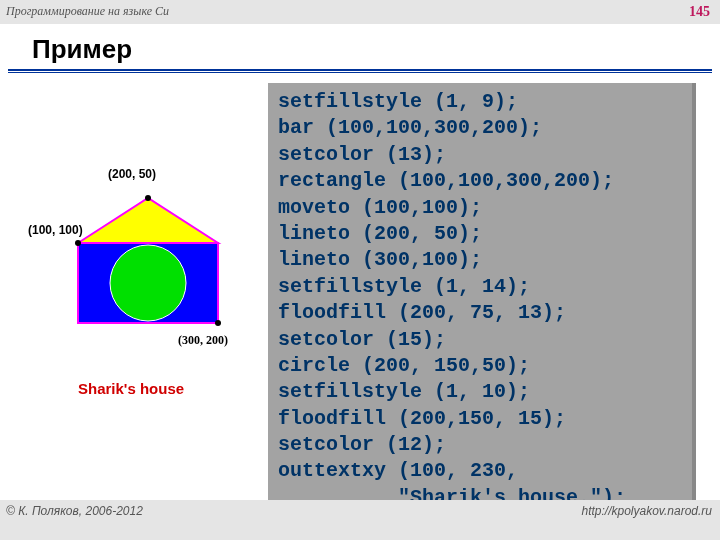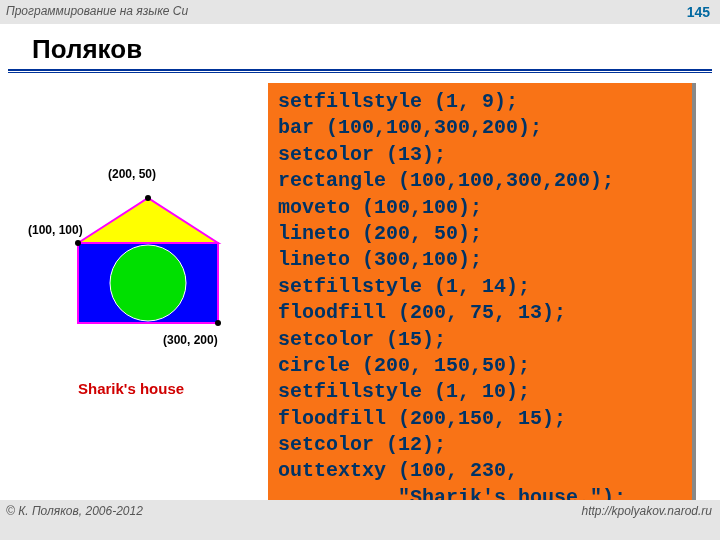--- a/index.html
+++ b/index.html
@@ -13,39 +13,40 @@
     color: #000;
   }
   .top-bar {
     width: 100%;
     height: 24px;
     background: #e5e5e5;
     position: relative;
     font-size: 12px;
     font-style: italic;
     color: #555;
+    font-family: Liberation Serif, serif;
   }
   .top-bar .course { position: absolute; left: 6px; top: 4px; }
-  .top-bar .pagenum { position: absolute; right: 10px; top: 4px; font-weight: bold; font-style: normal; color:#0369a1; font-size:14px;}
+  .top-bar .pagenum { position: absolute; right: 10px; top: 4px; font-weight: bold; font-style: normal; color:#be185d; font-size:14px;}
   .title {
     font-size: 26px;
     font-weight: bold;
     margin: 10px 0 4px 32px;
   }
   .hr1 { border: none; border-top: 2px solid #003399; margin: 0 8px; }
   .hr2 { border: none; border-top: 1px solid #003399; margin: 1px 8px 0 8px; }
 
   .content { position: relative; width: 720px; }
 
   .code-box {
     position: absolute;
     left: 268px;
     top: 10px;
     width: 428px;
-    background: #f97316;
+    background: #a3a3a3;
     border-right: 4px solid #888;
     border-bottom: 4px solid #888;
     font-family: "Courier New", monospace;
     font-size: 20px;
     font-weight: bold;
     line-height: 1.32;
     color: #003366;
     padding: 6px 10px 6px 10px;
     box-sizing: border-box;
     white-space: pre;
@@ -69,21 +70,21 @@
   .bottom-bar .right { position:absolute; right:8px; top:4px; }
 </style>
 </head>
 <body>
 
 <div class="top-bar">
   <span class="course">Программирование на языке Си</span>
   <span class="pagenum">145</span>
 </div>
 
-<div class="title">Поляков</div>
+<div class="title">Пример</div>
 <hr class="hr1">
 <hr class="hr2">
 
 <div class="content">
   <div class="code-box">setfillstyle (1, 9);
 bar (100,100,300,200);
 setcolor (13);
 rectangle (100,100,300,200);
 moveto (100,100);
 lineto (200, 50);
@@ -106,21 +107,21 @@
       <rect x="50" y="100" width="140" height="80" fill="#0000ff" stroke="#ff00ff" stroke-width="2"></rect>
 
       <circle cx="120" cy="140" r="38" fill="#00e000" stroke="#fff" stroke-width="1"></circle>
 
       <circle cx="50" cy="100" r="3" fill="#000"></circle>
       <circle cx="120" cy="55" r="3" fill="#000"></circle>
       <circle cx="190" cy="180" r="3" fill="#000"></circle>
     </svg>
     <div class="coord" style="left:0px; top:80px;">(100, 100)</div>
     <div class="coord" style="left:80px; top:24px;">(200, 50)</div>
-    <div class="coord" style="left:135px; top:190px;">(300, 200)</div>
+    <div class="coord" style="left:150px; top:190px;font-family:Liberation Serif, serif;">(300, 200)</div>
     <div class="caption" style="left:50px; top:212px;">Sharik's house</div>
   </div>
 </div>
 
 <div class="bottom-bar">
   <span class="left">© К. Поляков, 2006-2012</span>
   <span class="right">http://kpolyakov.narod.ru</span>
 </div>
 
 </body></html>

